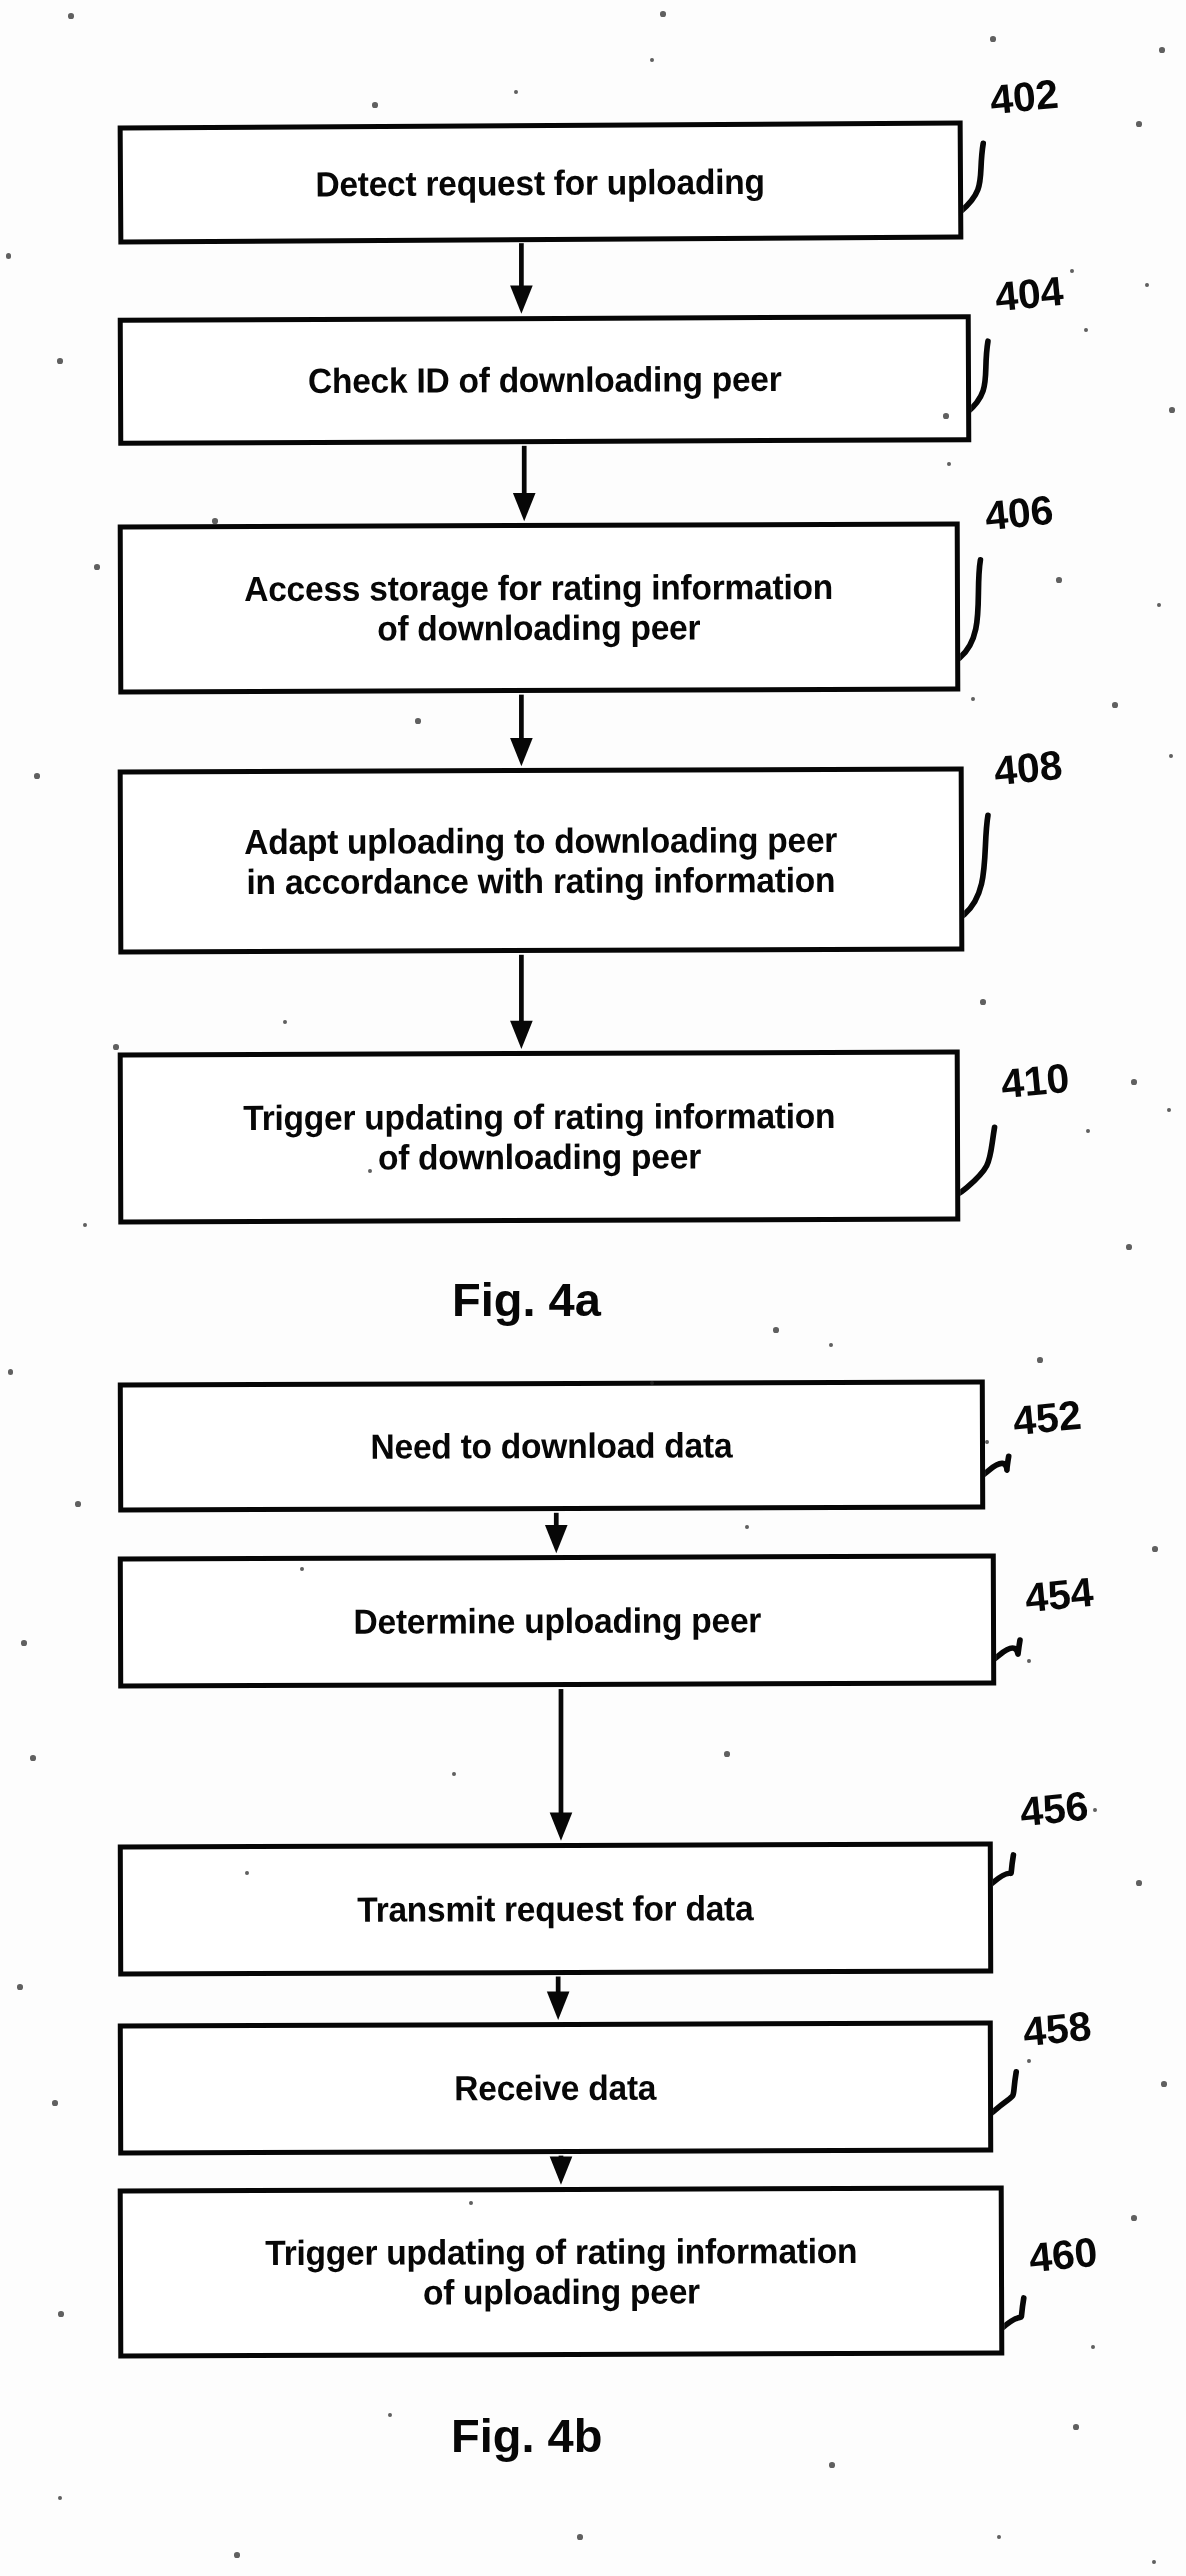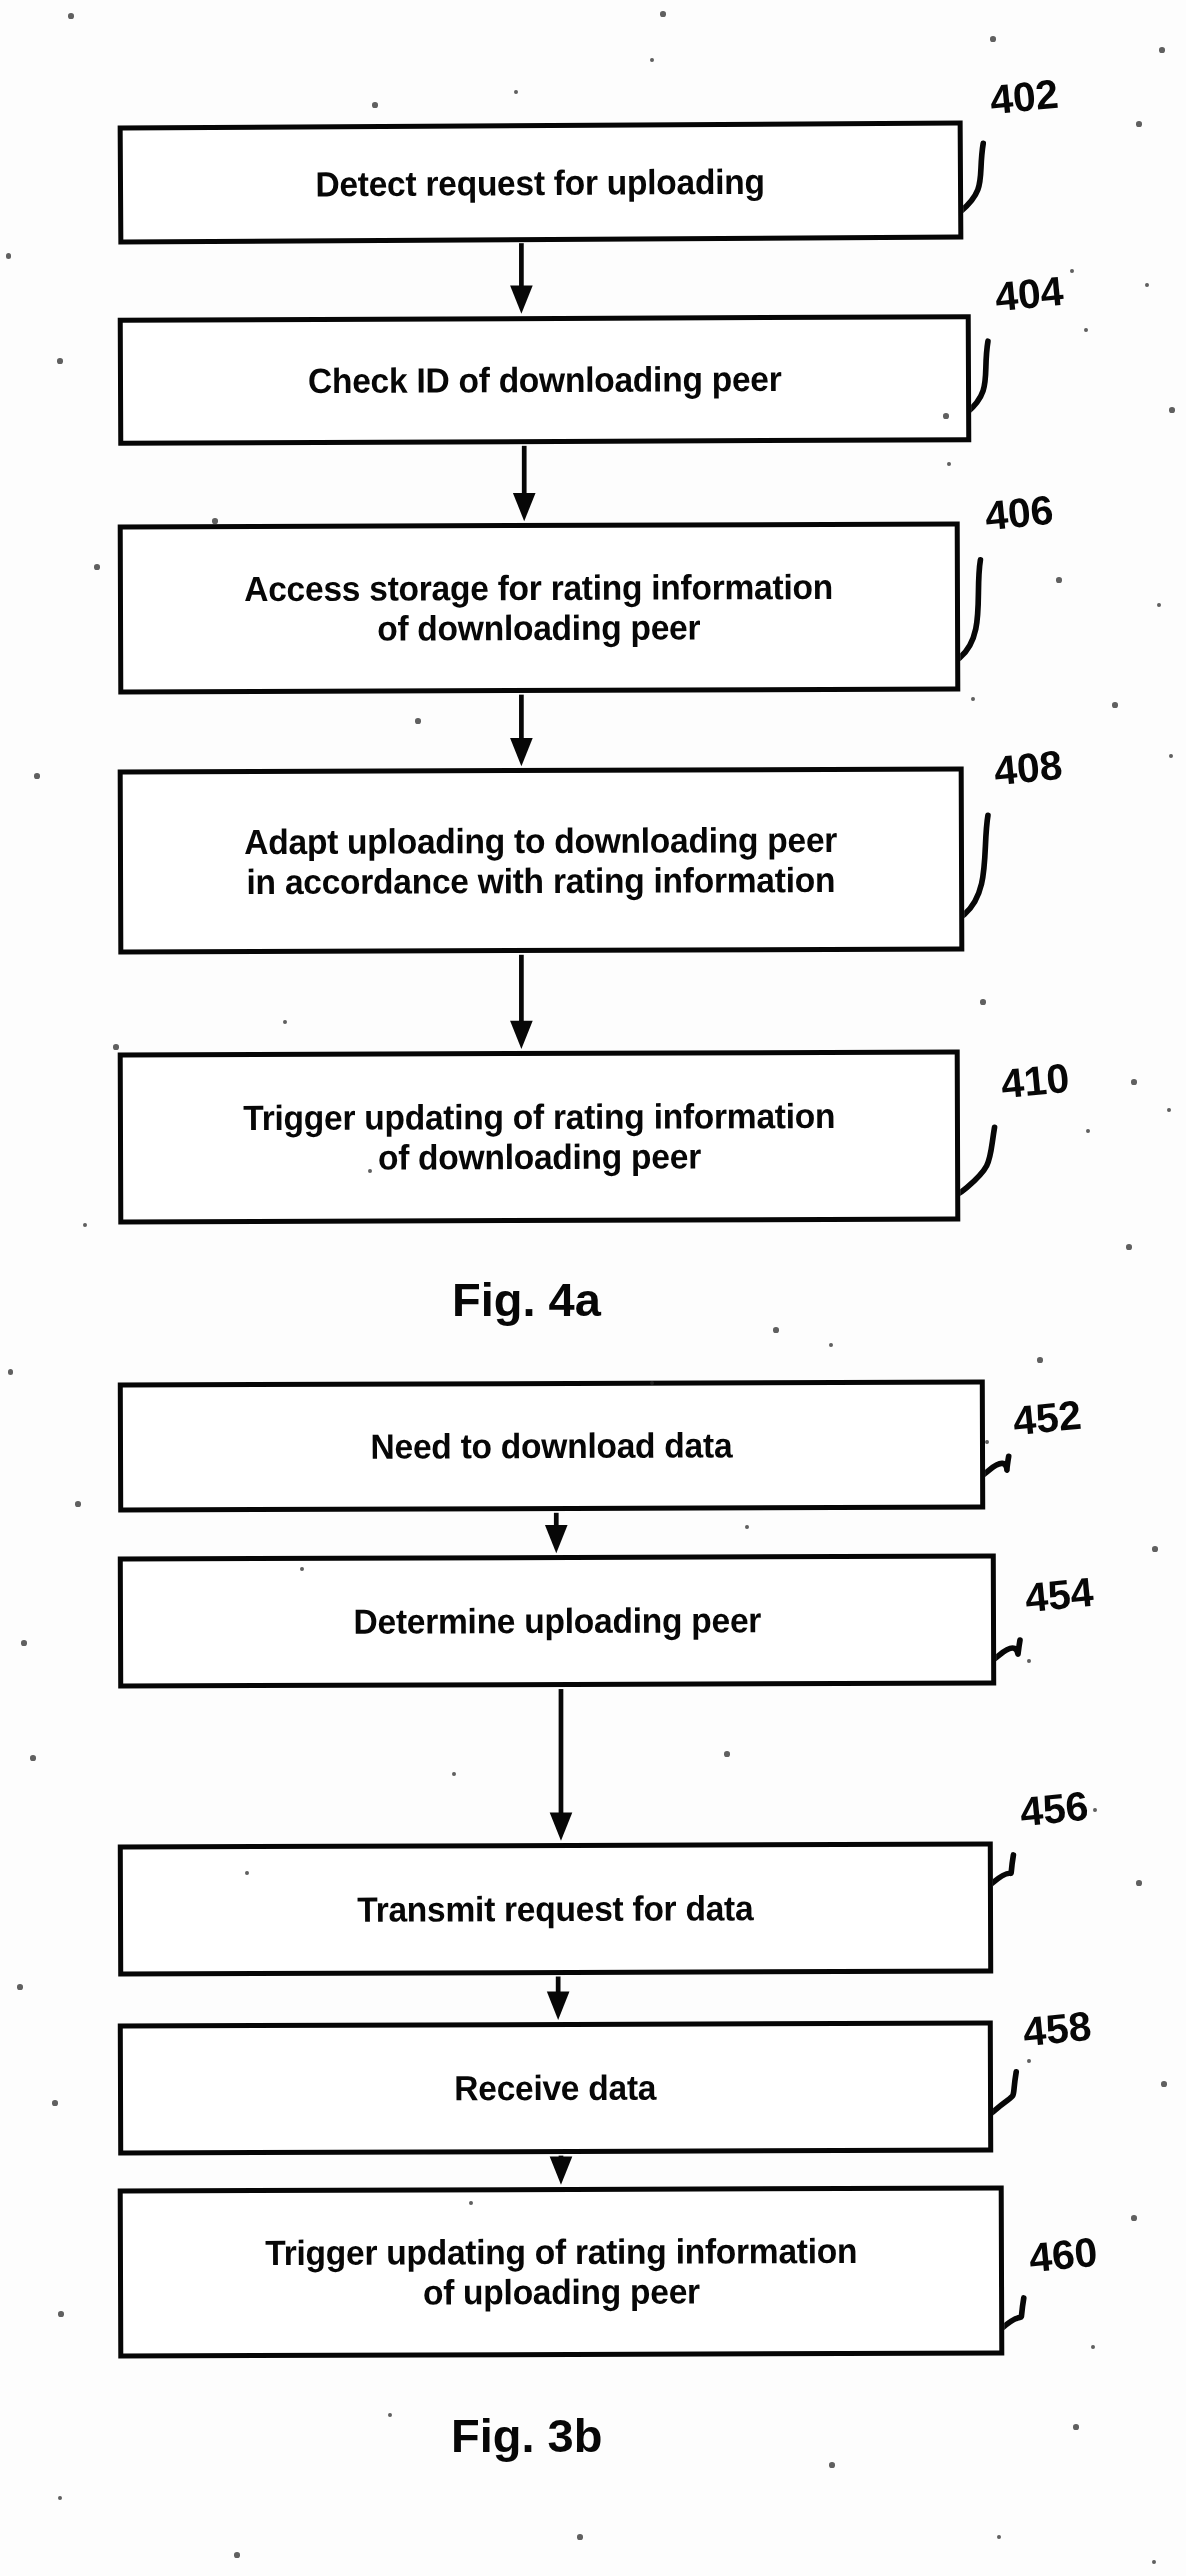--- a/index.html
+++ b/index.html
@@ -169,21 +169,21 @@
       <div class="node-text" style="font-size: 35px;">Receive data</div>
     </div>
     <div class="ref" id="ref-4b-3" style="left: 1023px; top: 2006px;">458</div>
 
     <div class="node" id="box-4b-4" style="left: 118px; top: 2187px; width: 886px; height: 170px; transform: rotate(-0.2deg);">
       <div class="node-text" style="font-size: 35px;">Trigger updating of rating information
 of uploading peer</div>
     </div>
     <div class="ref" id="ref-4b-4" style="left: 1029px; top: 2232px;">460</div>
 
-    <div class="caption" id="cap-4b" style="left: 451px; top: 2408px;">Fig. 3b</div>
+    <div class="caption" id="cap-4b" style="left: 451px; top: 2408px;">Fig. 4b</div>
   </div>
 
 <div class="speck" style="left: 68px; top: 13px; width: 5.7px; height: 5.7px;"></div>
     <div class="speck" style="left: 660px; top: 11.3px; width: 5.7px; height: 5.7px;"></div>
     <div class="speck" style="left: 990px; top: 36px; width: 5.7px; height: 5.7px;"></div>
     <div class="speck" style="left: 1159px; top: 47px; width: 5.7px; height: 5.7px;"></div>
     <div class="speck" style="left: 372px; top: 102px; width: 5.7px; height: 5.7px;"></div>
     <div class="speck" style="left: 650px; top: 58px; width: 3.8px; height: 3.8px;"></div>
     <div class="speck" style="left: 1136px; top: 121px; width: 5.7px; height: 5.7px;"></div>
     <div class="speck" style="left: 5.7px; top: 253px; width: 5.7px; height: 5.7px;"></div>

